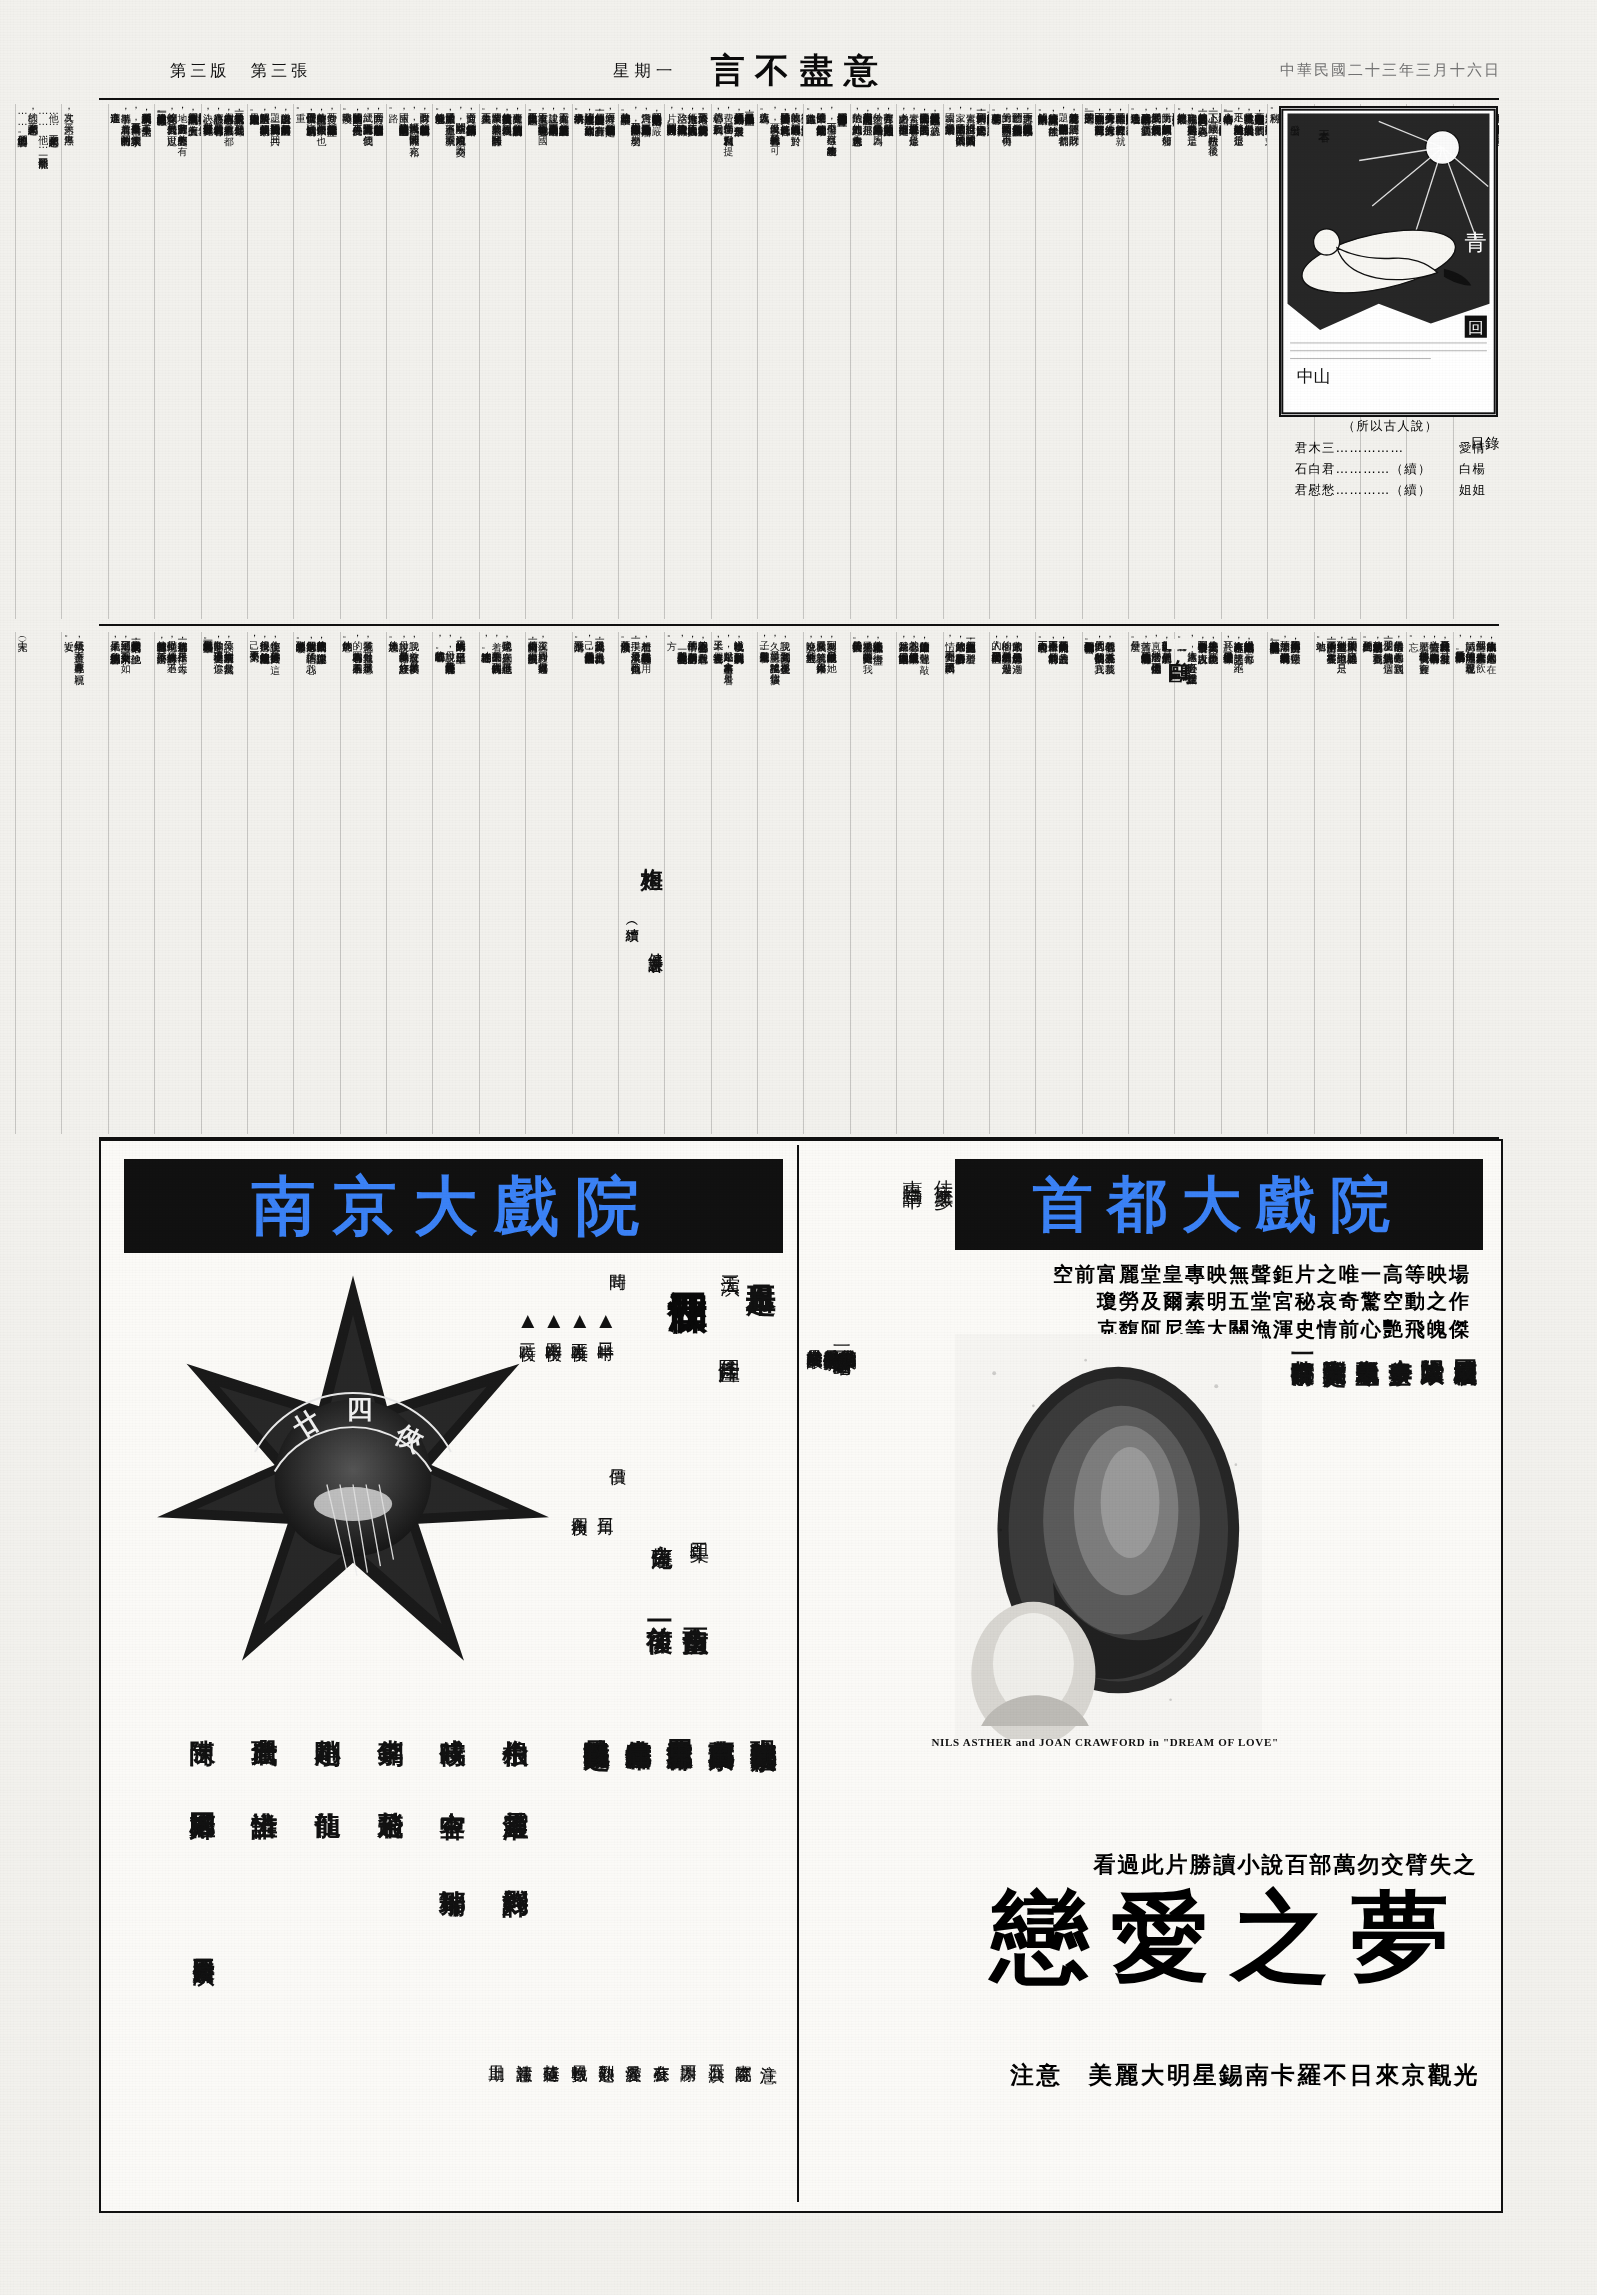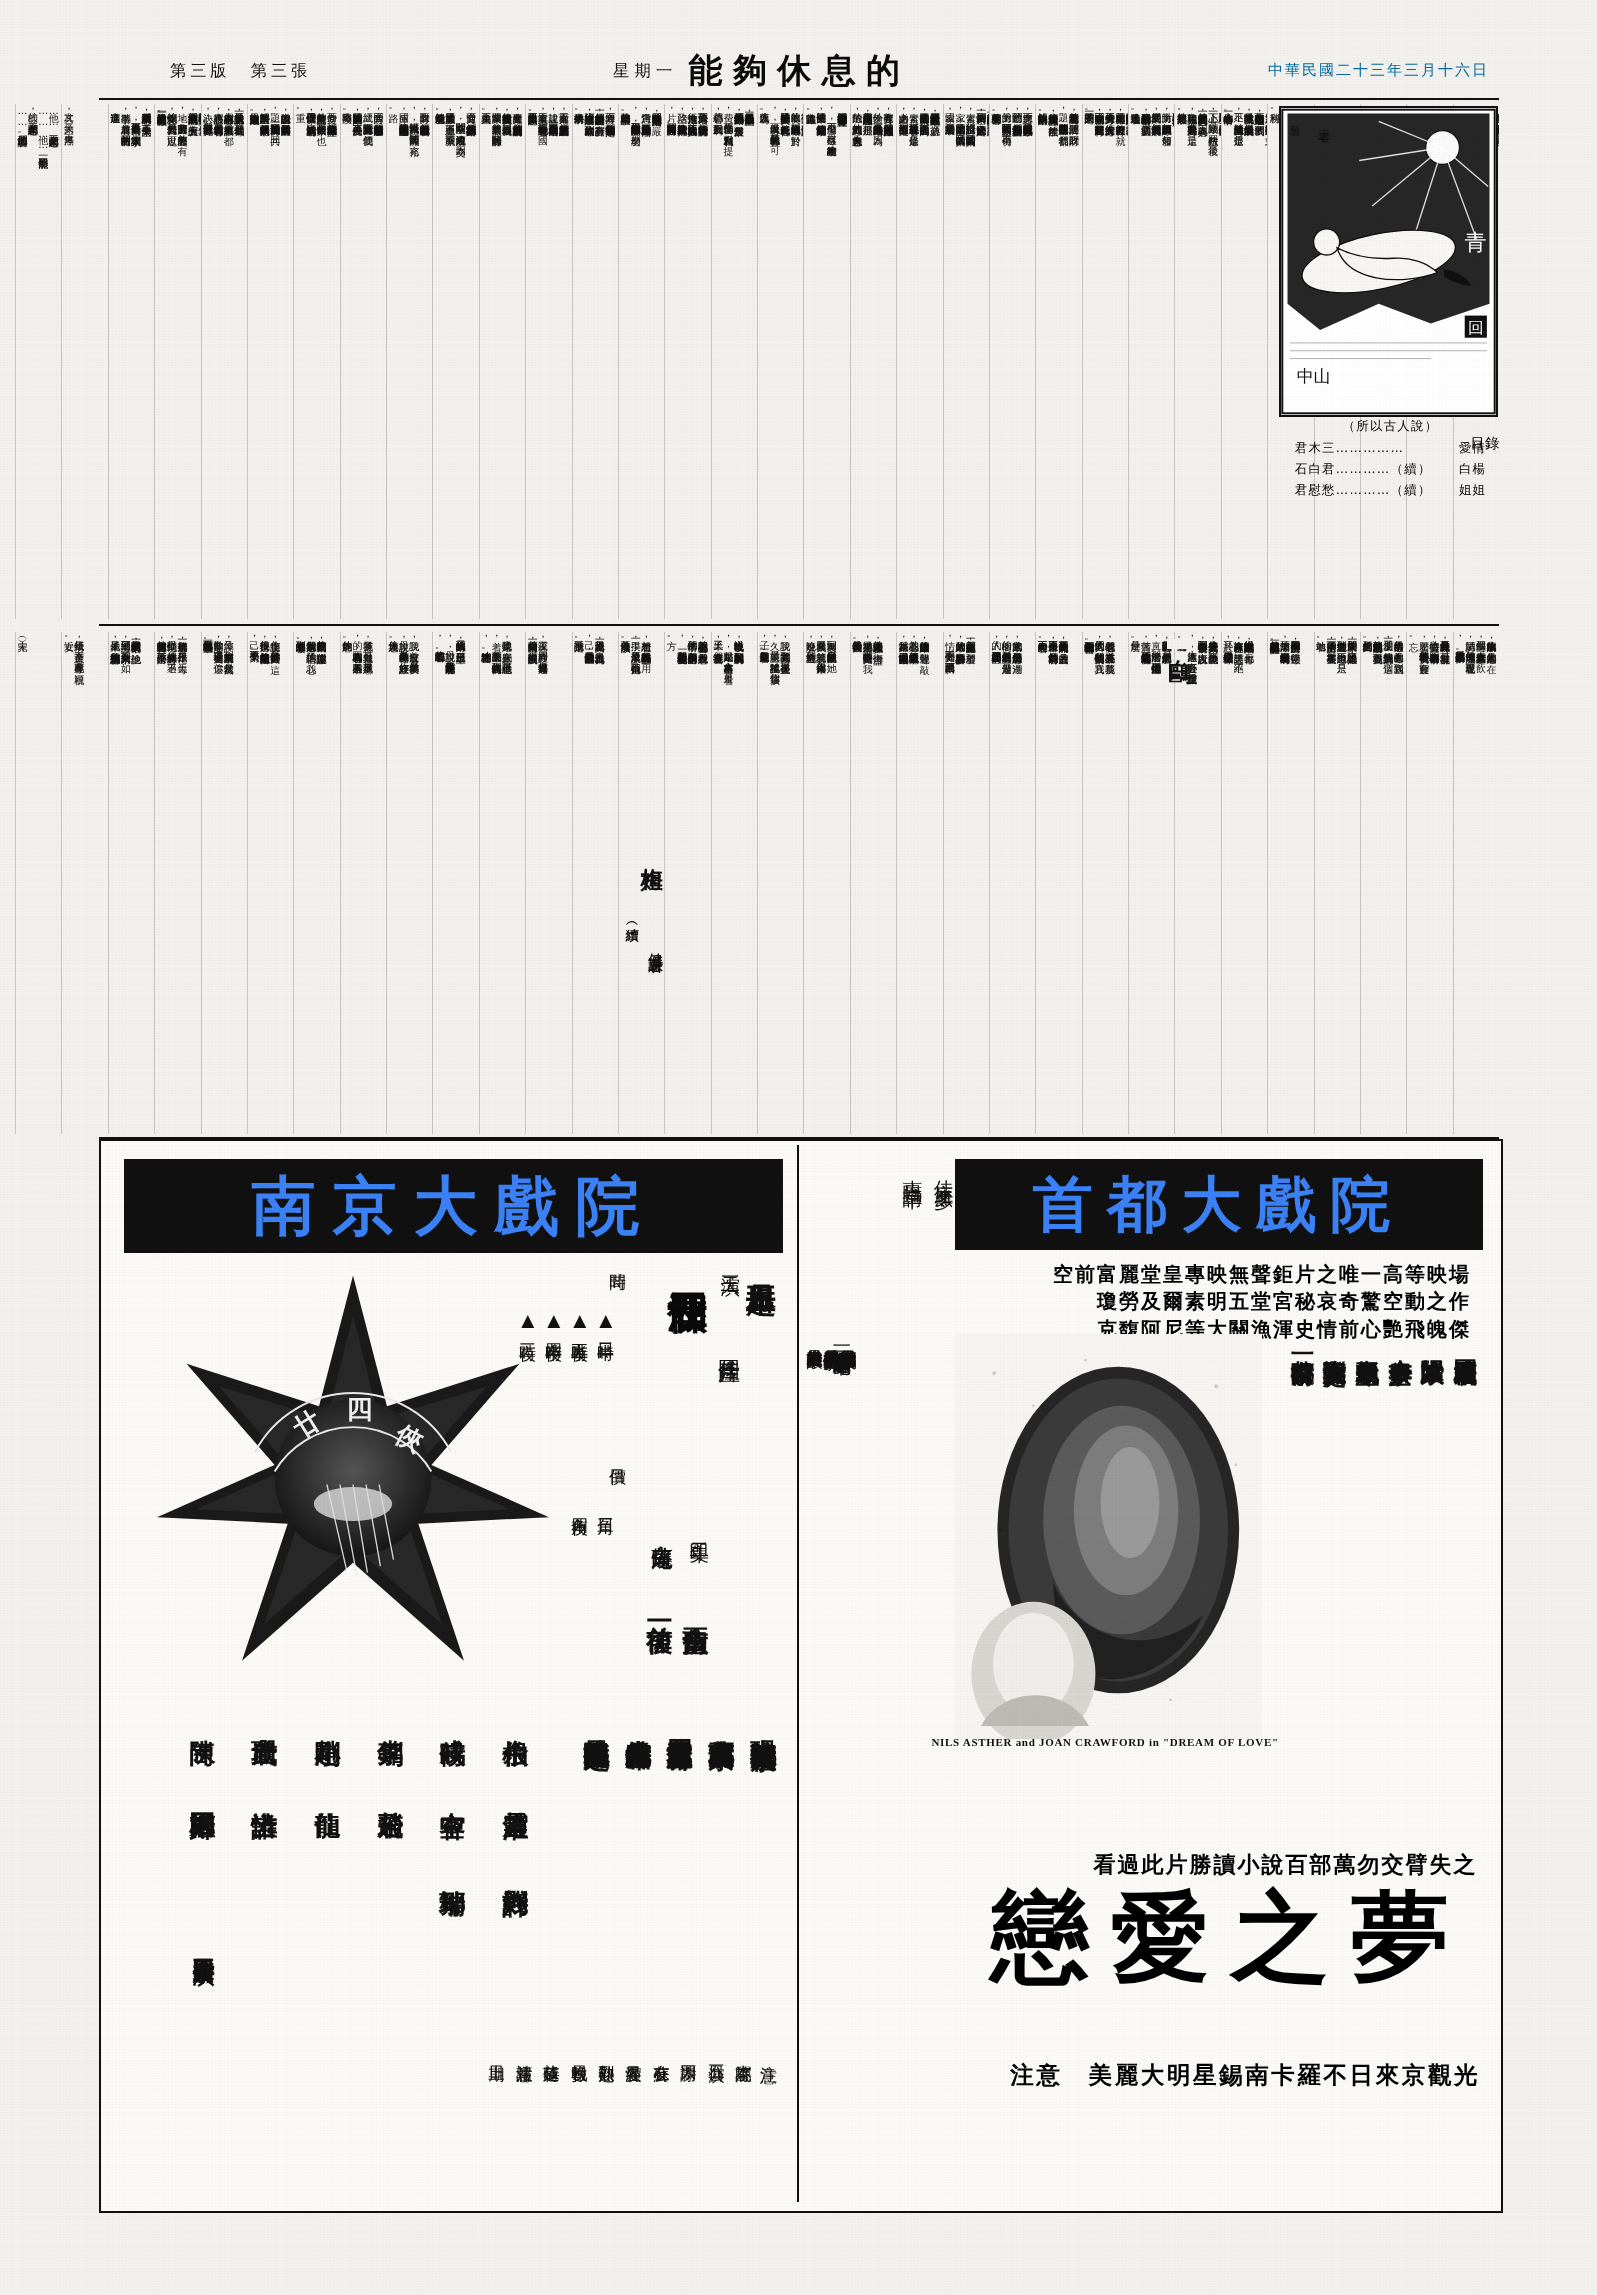--- a/index.html
+++ b/index.html
@@ -25,21 +25,21 @@
   }
   
   #masthead{position:absolute;left:98px;top:51px;width:1403px;height:46px;}
   #mast-title{
     position:absolute;left:50%;transform:translateX(-50%);top:-2.6px;
     font-size:34px;font-weight:bold;letter-spacing:10.4px;color:#0b0b0b;
     font-family:"DejaVu Serif","Liberation Serif",serif;
   }
   #mast-left{position:absolute;left:72px;top:9px;font-size:16.3px;letter-spacing:3.9px;color:#111;}
   #mast-issue{position:absolute;left:515px;top:9px;font-size:16.3px;letter-spacing:5.2px;color:#111;}
-  #mast-date{position:absolute;right:12px;top:10.4px;font-size:15px;letter-spacing:2px;color:#0369a1;text-align:center;}
+  #mast-date{position:absolute;right:0px;top:10.4px;font-size:15px;letter-spacing:2px;color:#737373;text-align:center;}
   .rule{position:absolute;background:#111;}
   
   #news-top{position:absolute;left:99px;top:104px;width:1400px;height:515px;}
   #news-mid{position:absolute;left:99px;top:632px;width:1400px;height:502px;}
   .colwrap{position:absolute;inset:0;display:flex;flex-direction:row-reverse;gap:0px;}
   .newscol{
     flex:0 0 auto;
     border-left:0.7px solid rgba(0,0,0,0.18);
     padding:1.3px 0.7px;
     overflow:hidden;
@@ -89,21 +89,21 @@
   #rule-mid2{left:99px;top:1137px;width:1400px;height:2px;}
 </style>
 </head>
 <body>
 
 <div id="page">
 
   <div id="masthead">
     <div id="mast-left">第三版　第三張</div>
     <div id="mast-issue">星期一</div>
-    <div id="mast-title">能夠休息的</div>
+    <div id="mast-title">言不盡意</div>
     <div id="mast-date">中華民國二十三年三月十六日</div>
   </div>
   <div class="rule" id="rule-top"></div>
 
   <div id="news-top">
     <div class="colwrap" id="news-top-cols">
         <div class="newscol" style="width: 44px;">
           <div class="vtext">最大第三天，只照見市井街頭擁擠五發
 熱鬧一些雜亂的東西，在那邊一列一列
 地排着，看着他們的那種樣子，我不能

